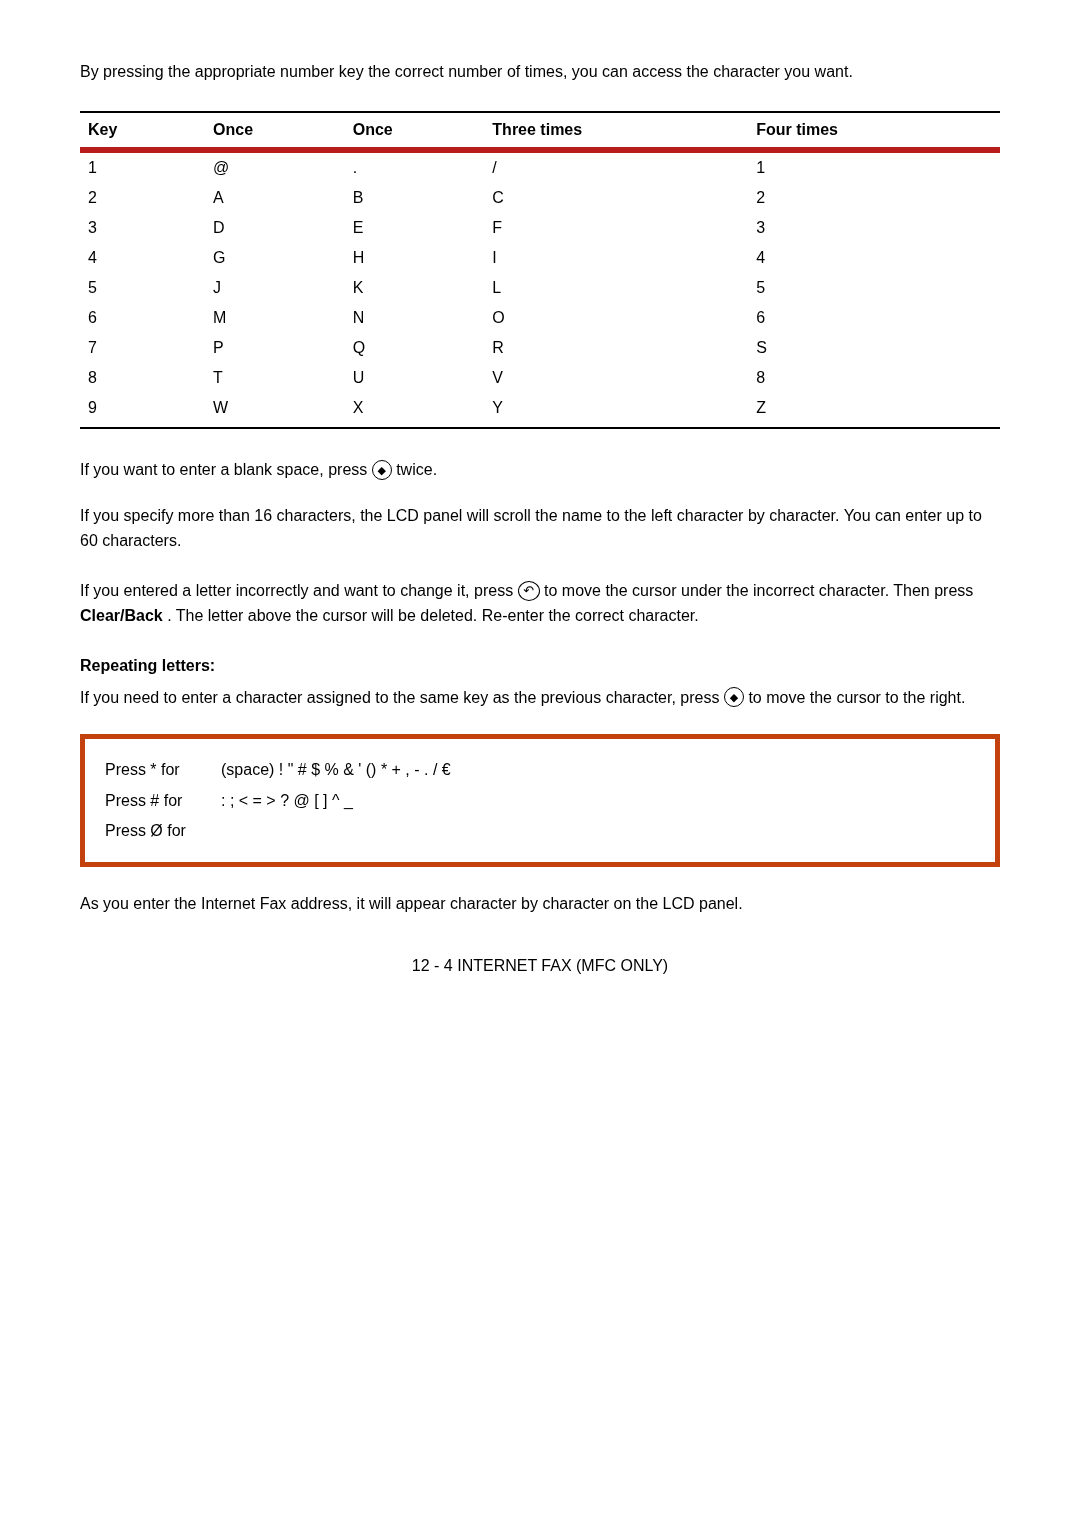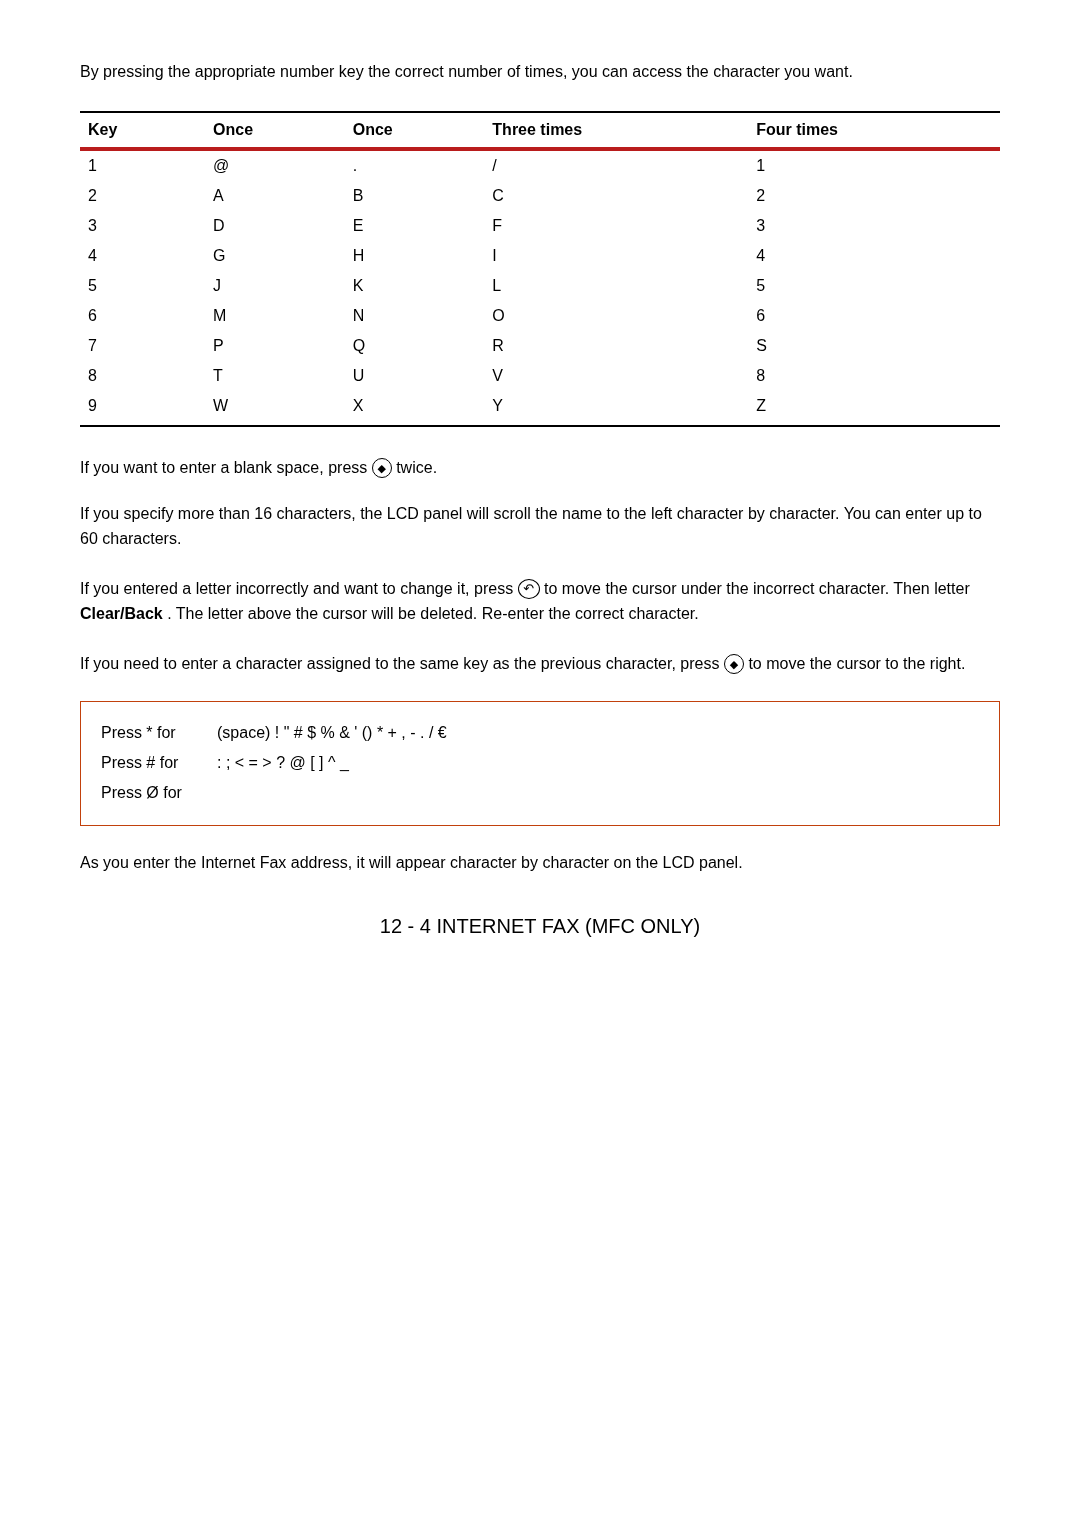--- a/index.html
+++ b/index.html
@@ -27,21 +27,21 @@
       width: 100%;
       border-collapse: collapse;
       margin-bottom: 28px;
     }
 
     .char-table th {
       font-weight: bold;
       text-align: left;
       padding: 8px 16px 8px 0;
       border-top: 2px solid #000;
-      border-bottom: 4px solid #b91c1c;
+      border-bottom: 6px solid #b91c1c;
     }
 
     .char-table th:first-child {
       padding-left: 8px;
     }
 
     .char-table td {
       padding: 6px 16px 6px 0;
       text-align: left;
     }
@@ -69,21 +69,21 @@
       font-weight: bold;
       margin-bottom: 6px;
     }
 
     .section-body {
       margin-bottom: 24px;
       line-height: 1.6;
     }
 
     .special-chars-block {
-      border: 1px solid #c2410c;
+      border: 5px solid #c2410c;
       padding: 16px 20px;
       margin-bottom: 24px;
       line-height: 1.9;
     }
 
     .special-row {
       display: flex;
       align-items: baseline;
       gap: 16px;
     }
@@ -97,21 +97,21 @@
       font-size: 16px;
     }
 
     .footer-text {
       margin-bottom: 24px;
       line-height: 1.6;
     }
 
     .page-number {
       text-align: center;
-      font-size: 20px;
+      font-size: 16px;
       margin-top: 40px;
     }
 
     .icon-circle {
       display: inline-block;
       width: 20px;
       height: 20px;
       border-radius: 50%;
       border: 1.5px solid #000;
       text-align: center;
@@ -223,27 +223,28 @@
   <span class="icon-circle">◆</span>
   <span> twice.</span>
 </p>
 
 <p class="scroll-text">If you specify more than 16 characters, the LCD panel will scroll the name to the left character by character. You can enter up to 60 characters.</p>
 
 <div class="section-body">
   <p>
     <span>If you entered a letter incorrectly and want to change it, press </span>
     <span class="icon-left-arrow">↶</span>
-    <span> to move the cursor under the incorrect character. Then letter </span>
+    <span> to move the cursor under the incorrect character. Then press </span>
     <strong>Clear/Back</strong>
     <span>. The letter above the cursor will be deleted. Re-enter the correct character.</span>
   </p>
 </div>
 
 <div class="section-body">
+  <p class="section-heading">Repeating letters:</p>
   <p>
     <span>If you need to enter a character assigned to the same key as the previous character, press </span>
     <span class="icon-circle">◆</span>
     <span> to move the cursor to the right.</span>
   </p>
 </div>
 
 <div>
   <div class="special-chars-block" id="special-chars-block">
   <div class="special-row">

